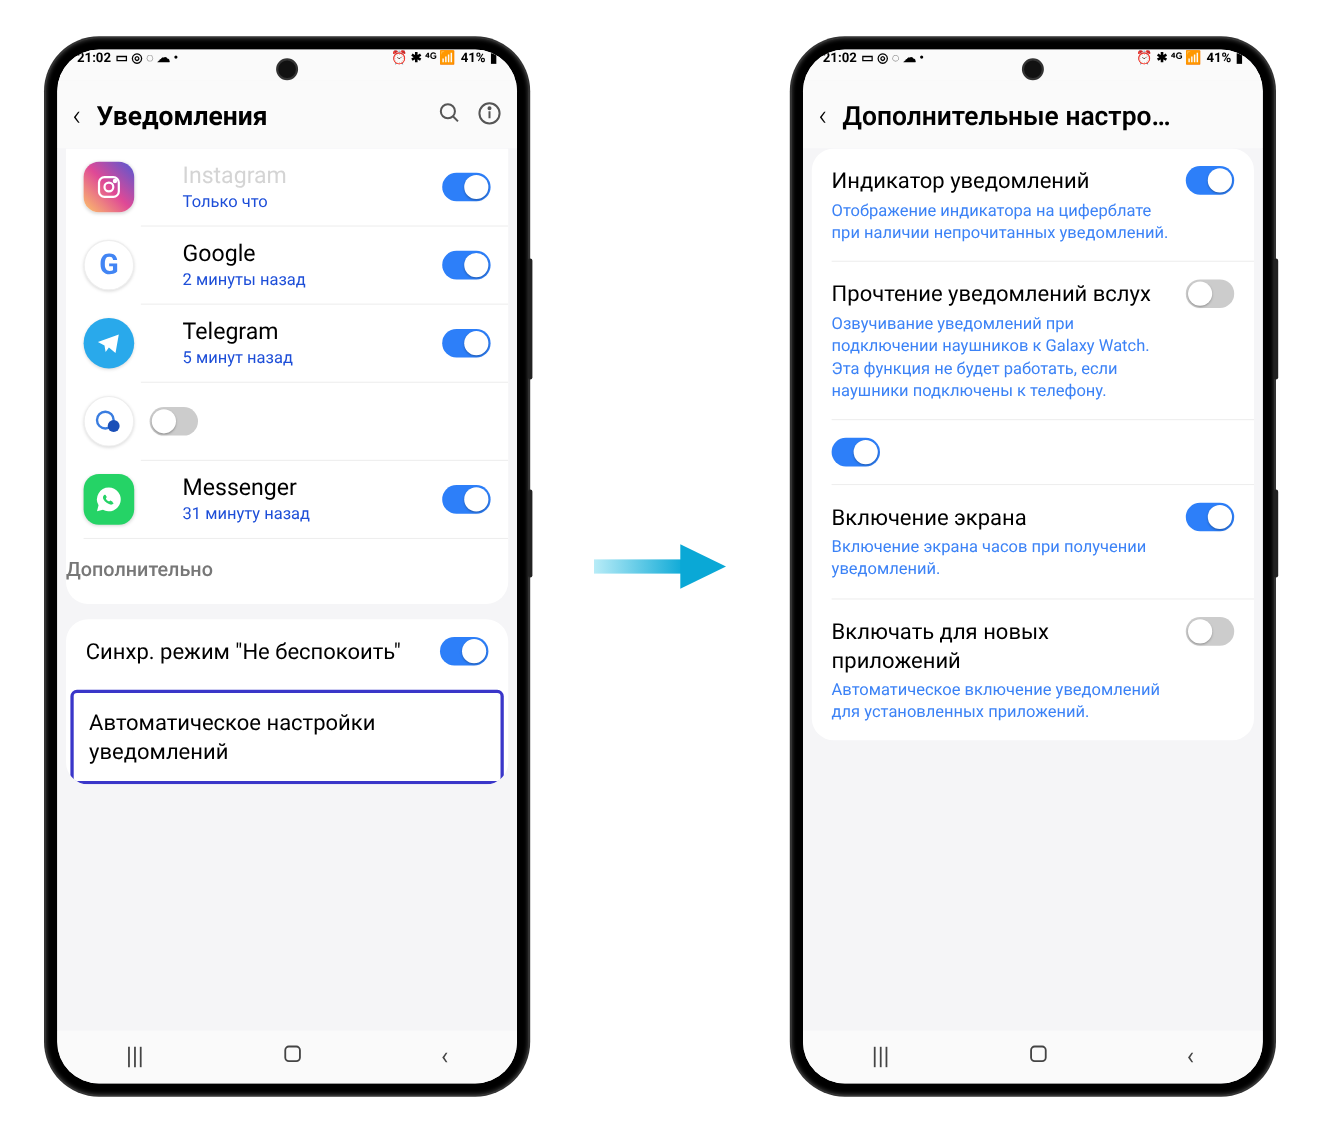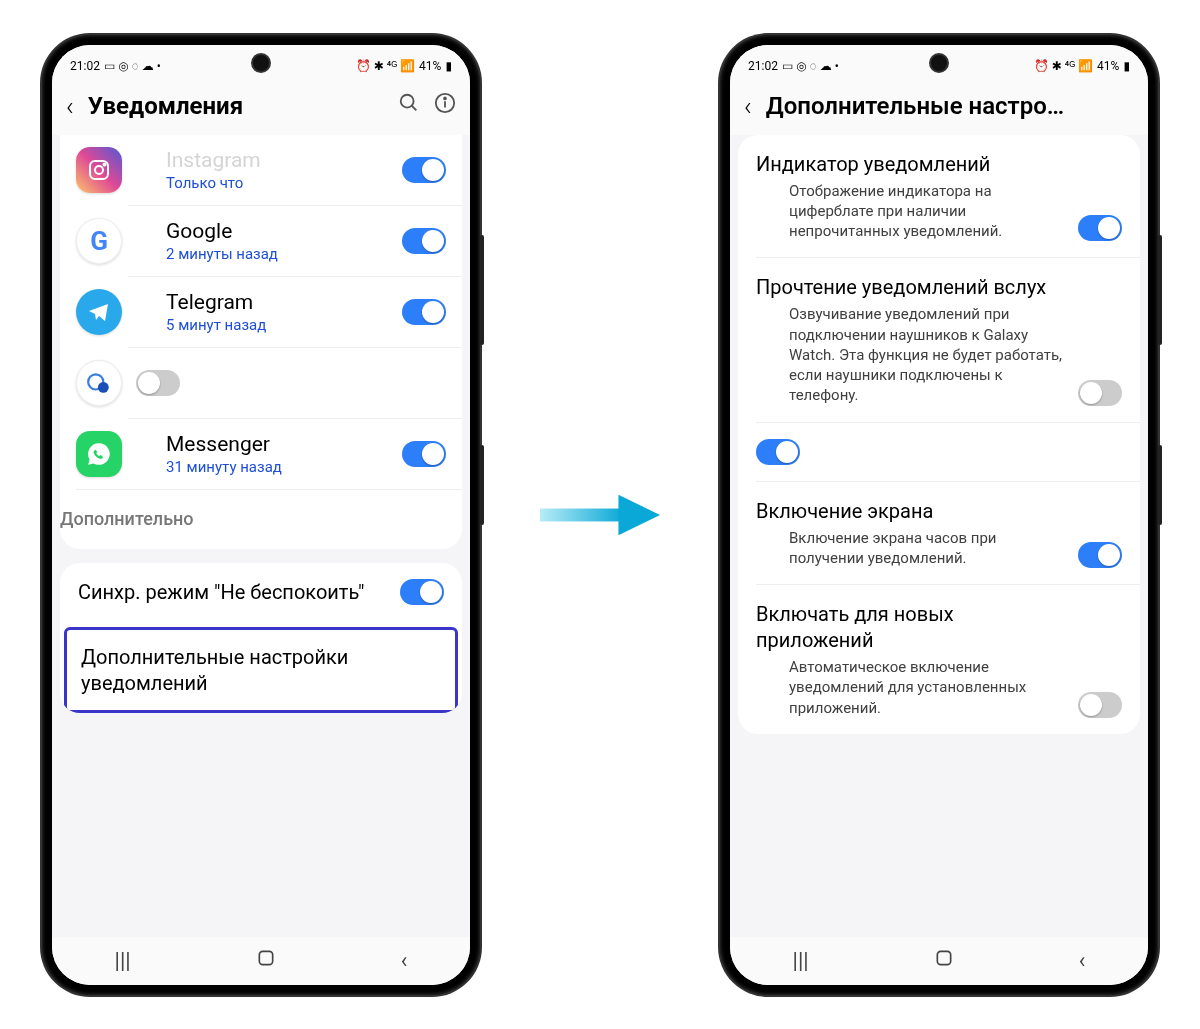--- a/index.html
+++ b/index.html
@@ -50,24 +50,24 @@
     border-radius: 38px;
     overflow: hidden;
     display: flex;
     flex-direction: column;
   }
   .status-bar {
     height: 28px;
     background: #fafafa;
     display: flex;
     justify-content: space-between;
-    align-items: flex-end;
+    align-items: flex-start;
     padding: 0 18px;
     font-size: 13px;
-    font-weight: 400;
+    font-weight: 700;
     color: #000;
   }
   .status-left, .status-right { display:flex; align-items:center; gap:4px; }
   .status-left span, .status-right span { font-size: 12px; }
   .header {
     display: flex;
     align-items: center;
     padding: 18px 14px 14px 14px;
     background: #fafafa;
     gap: 14px;
@@ -101,25 +101,25 @@
   .toggle.on { background:#2d7ff9; }
   .toggle.off { background:#ccc; }
   .toggle::after {
     content:""; position:absolute; width:22px; height:22px; background:#fff; border-radius:50%; top:2px;
     box-shadow:0 1px 2px rgba(0,0,0,0.3);
   }
   .toggle.on::after { right:2px; }
   .toggle.off::after { left:2px; }
   .more-link { text-align:left; padding:18px 0 20px 0; font-size:18px; color:#777; font-weight:500;}
   .setting-row {
-    display:flex; align-items:flex-end; padding:16px 18px; gap:14px;
+    display:flex; align-items:flex-start; padding:16px 18px; gap:14px;
   }
   .setting-text { flex:1; }
   .setting-title { font-size:20px; color:#000; line-height:1.3;}
-  .setting-sub { font-size:15px; color:#404040; margin-top:4px; line-height:1.35;margin-left:33px;}
+  .setting-sub { font-size:15px; color:#3b82f6; margin-top:4px; line-height:1.35;}
   .highlight-box {
     border:3px solid #3a36c9; border-radius:6px; margin:6px 4px 0 4px;
   }
   .nav-bar {
     height:48px; background:#fafafa; display:flex; justify-content:space-around; align-items:center;
   }
   .nav-bar .nav-btn { font-size:22px; color:#444; }
   .arrow-between {
     width:120px; display:flex; align-items:center; justify-content:center;
   }
@@ -234,21 +234,21 @@
       <div class="card">
         <div class="setting-row">
           <div class="setting-text">
             <div class="setting-title">Синхр. режим "Не беспокоить"</div>
           </div>
           <div class="toggle on"></div>
         </div>
         <div class="highlight-box">
           <div class="setting-row" style="padding:14px 14px">
             <div class="setting-text">
-              <div class="setting-title">Дополнительные настройки уведомлений</div>
+              <div class="setting-title">Автоматическое настройки уведомлений</div>
             </div>
           </div>
         </div>
       </div>
     </div>
 
     <div class="nav-bar">
       <span class="nav-btn">|||</span>
       <span class="nav-btn">
         <svg width="20" height="20" viewBox="0 0 24 24" fill="none" stroke="#444" stroke-width="2">

